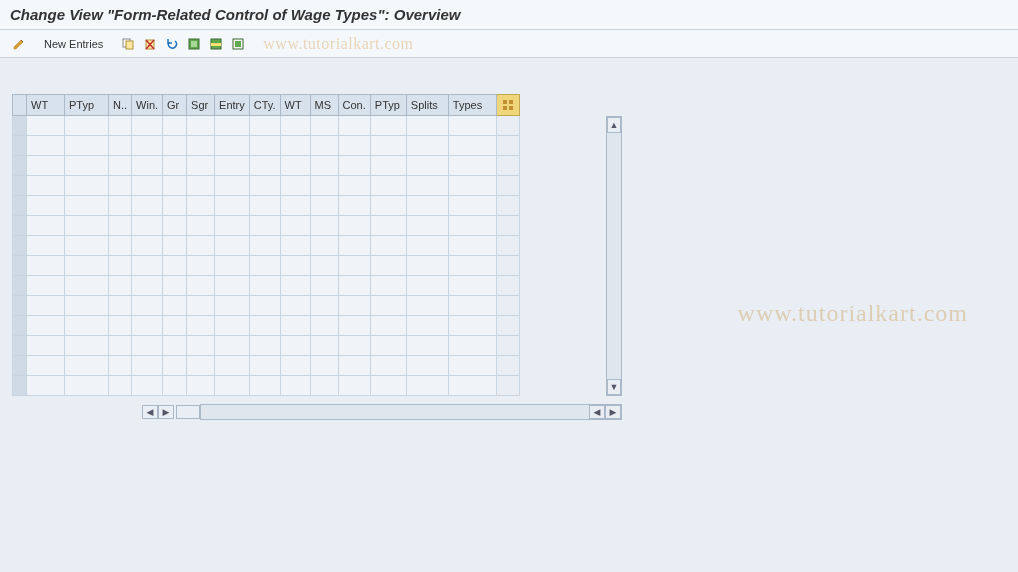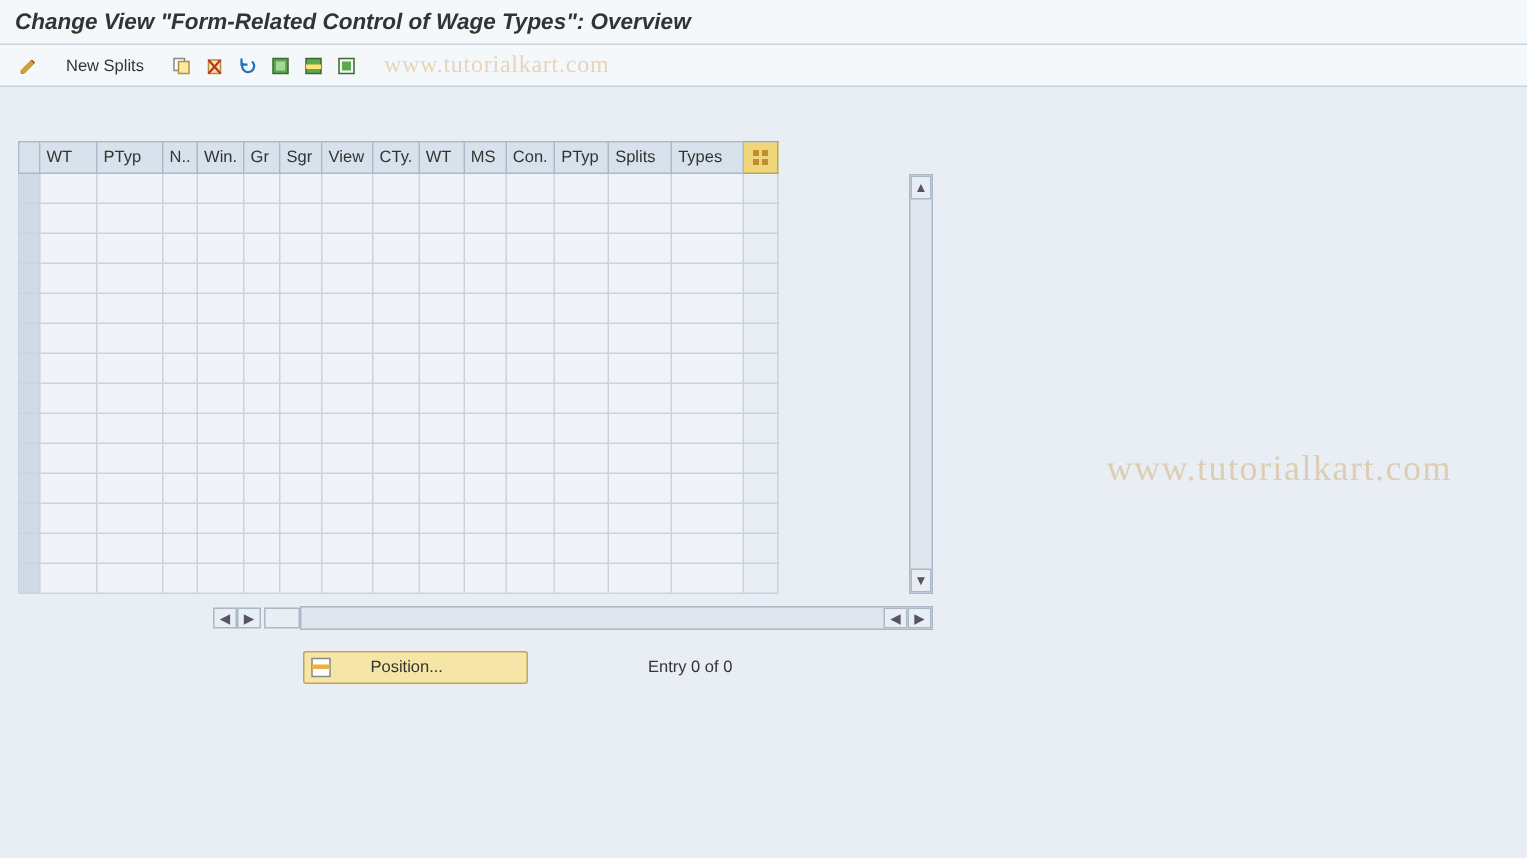--- a/index.html
+++ b/index.html
@@ -237,21 +237,21 @@
   <span class="title-text">Change View "Form-Related Control of Wage Types": Overview</span>
 </div>
 
 <div class="toolbar">
   <span class="tb-icon" title="Change">
     <svg width="14" height="14">
         <path d="M2 10 L9 3 L11 5 L4 12 L2 12 Z" fill="#d8a030" stroke="#b07820" stroke-width="0.5"></path>
         <path d="M9 3 L11 5" stroke="#806020" stroke-width="1"></path>
       </svg>
   </span>
-  <span class="new-entries">New Splits</span>
+  <span class="new-entries">New Entries</span>
   <span class="tb-icon">
     <svg width="14" height="14">
         <rect x="2" y="2" width="7" height="8" fill="#fff" stroke="#888"></rect>
         <rect x="5" y="4" width="7" height="8" fill="#ffe8a0" stroke="#b09040"></rect>
       </svg>
   </span>
   <span class="tb-icon">
     <svg width="14" height="14">
         <rect x="3" y="3" width="8" height="9" fill="#ffe8a0" stroke="#b09040"></rect>
         <line x1="3" y1="3" x2="11" y2="12" stroke="#c03030" stroke-width="1.5"></line>
@@ -291,21 +291,21 @@
     <table class="grid-table" id="grid-table">
       <thead>
         <tr id="header-row">
           <th class="row-sel-h"></th>
         <th style="width: 38px;">WT</th>
             <th style="width: 44px;">PTyp</th>
             <th style="width: 18px;">N..</th>
             <th style="width: 30px;">Win.</th>
             <th style="width: 24px;">Gr</th>
             <th style="width: 28px;">Sgr</th>
-            <th style="width: 34px;">View</th>
+            <th style="width: 34px;">Entry</th>
             <th style="width: 30px;">CTy.</th>
             <th style="width: 30px;">WT</th>
             <th style="width: 28px;">MS</th>
             <th style="width: 30px;">Con.</th>
             <th style="width: 36px;">PTyp</th>
             <th style="width: 42px;">Splits</th>
             <th style="width: 48px;">Types</th>
             <th class="settings-col">
               <svg width="14" height="14">
                 <rect x="2" y="2" width="4" height="4" fill="#c09030"></rect>
@@ -583,27 +583,15 @@
     <div class="h-btn">◀</div>
     <div class="h-btn">▶</div>
     <div class="h-thumb"></div>
     <div class="h-scroll">
       <div style="flex:1"></div>
       <div class="h-btn">◀</div>
       <div class="h-btn">▶</div>
     </div>
   </div>
 
-  <div class="footer-row">
-    <div class="position-btn">
-      <span class="icon">
-        <svg width="16" height="14">
-            <rect x="1" y="1" width="12" height="12" fill="#fff" stroke="#888"></rect>
-            <rect x="1" y="5" width="12" height="3" fill="#f0b040"></rect>
-          </svg>
-      </span>
-      <span>Position...</span>
-    </div>
-    <span class="entry-status">Entry 0 of 0</span>
-  </div>
 </div>
 
 <div class="watermark2">www.tutorialkart.com</div>
 
 </body></html>

